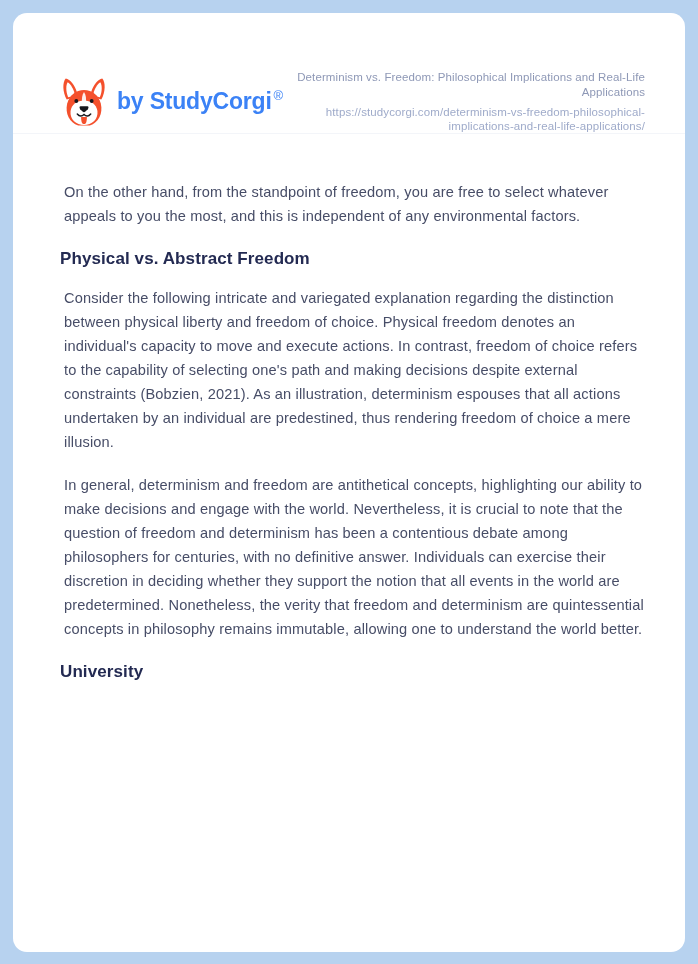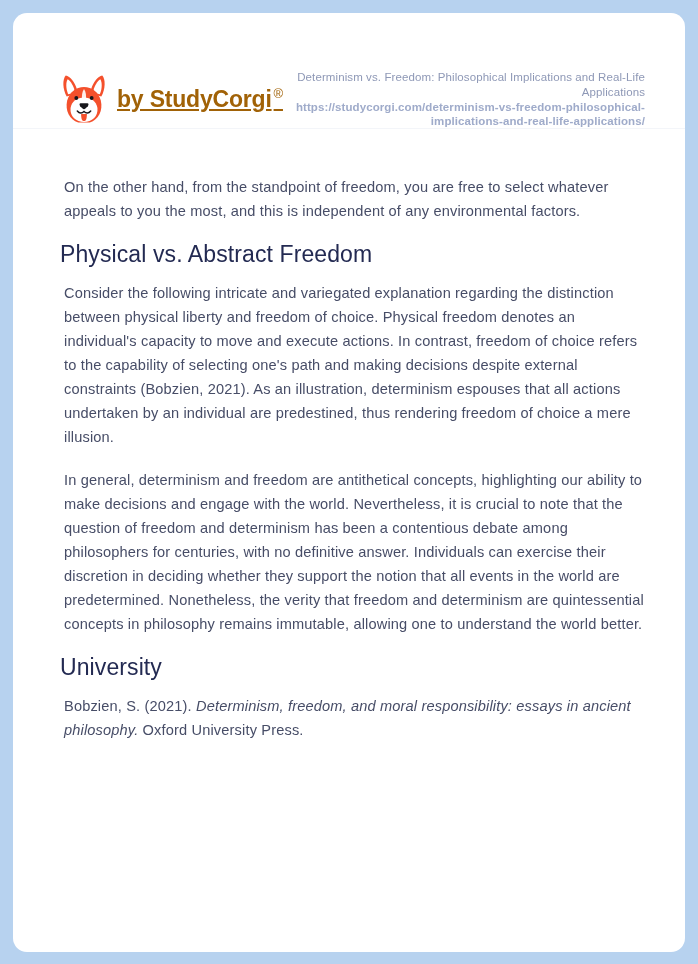--- a/index.html
+++ b/index.html
@@ -33,68 +33,68 @@
     gap: 9px;
   }
   .brand svg {
     width: 48px;
     height: 54px;
     display: block;
   }
   .wordmark {
     font-size: 23px;
     font-weight: 800;
-    color: #a16207;
+    color: #3b82f6;
     letter-spacing: -0.2px;
     white-space: nowrap;
-    text-decoration: underline;
   }
   .wordmark sup {
     font-size: 13px;
     font-weight: 400;
     vertical-align: 9px;
     margin-left: 2px;
   }
   .headmeta {
     width: 382px;
     text-align: right;
   }
   .doc-title {
     font-size: 11.5px;
     font-weight: 400;
     line-height: 15px;
     color: #8e98b6;
     letter-spacing: 0.1px;
   }
   .doc-url {
+    margin-top: 5px;
     font-size: 11.5px;
-    font-weight: 700;
+    font-weight: 400;
     line-height: 14px;
     color: #9fabca;
     letter-spacing: 0.1px;
     text-decoration: none;
     display: block;
     word-break: break-word;
   }
   .content {
     padding: 46px 40px 0 47px;
   }
   .content p {
     margin: 0 0 19px 4px;
     font-size: 14.6px;
     line-height: 24px;
     letter-spacing: 0.15px;
     color: #474d67;
     max-width: 596px;
   }
   .content h2 {
     margin: 0 0 15px 0;
-    font-size: 23px;
+    font-size: 17px;
     line-height: 24px;
-    font-weight: 400;
+    font-weight: 700;
     color: #232a52;
     letter-spacing: 0.1px;
   }
   .italic { font-style: italic; }
 </style>
 </head>
 <body>
 
 <div class="card">
 
@@ -137,17 +137,16 @@
   <div class="content">
 
     <p>On the other hand, from the standpoint of freedom, you are free to select whatever appeals to you the most, and this is independent of any environmental factors.</p>
 
     <h2>Physical vs. Abstract Freedom</h2>
     <p>Consider the following intricate and variegated explanation regarding the distinction between physical liberty and freedom of choice. Physical freedom denotes an individual's capacity to move and execute actions. In contrast, freedom of choice refers to the capability of selecting one's path and making decisions despite external constraints (Bobzien, 2021). As an illustration, determinism espouses that all actions undertaken by an individual are predestined, thus rendering freedom of choice a mere illusion.</p>
 
     <p>In general, determinism and freedom are antithetical concepts, highlighting our ability to make decisions and engage with the world. Nevertheless, it is crucial to note that the question of freedom and determinism has been a contentious debate among philosophers for centuries, with no definitive answer. Individuals can exercise their discretion in deciding whether they support the notion that all events in the world are predetermined. Nonetheless, the verity that freedom and determinism are quintessential concepts in philosophy remains immutable, allowing one to understand the world better.</p>
 
     <h2>University</h2>
-    <p><span>Bobzien, S. (2021). </span><span class="italic">Determinism, freedom, and moral responsibility: essays in ancient philosophy.</span><span> Oxford University Press.</span></p>
 
   </div>
 
 </div>
 
 </body></html>

